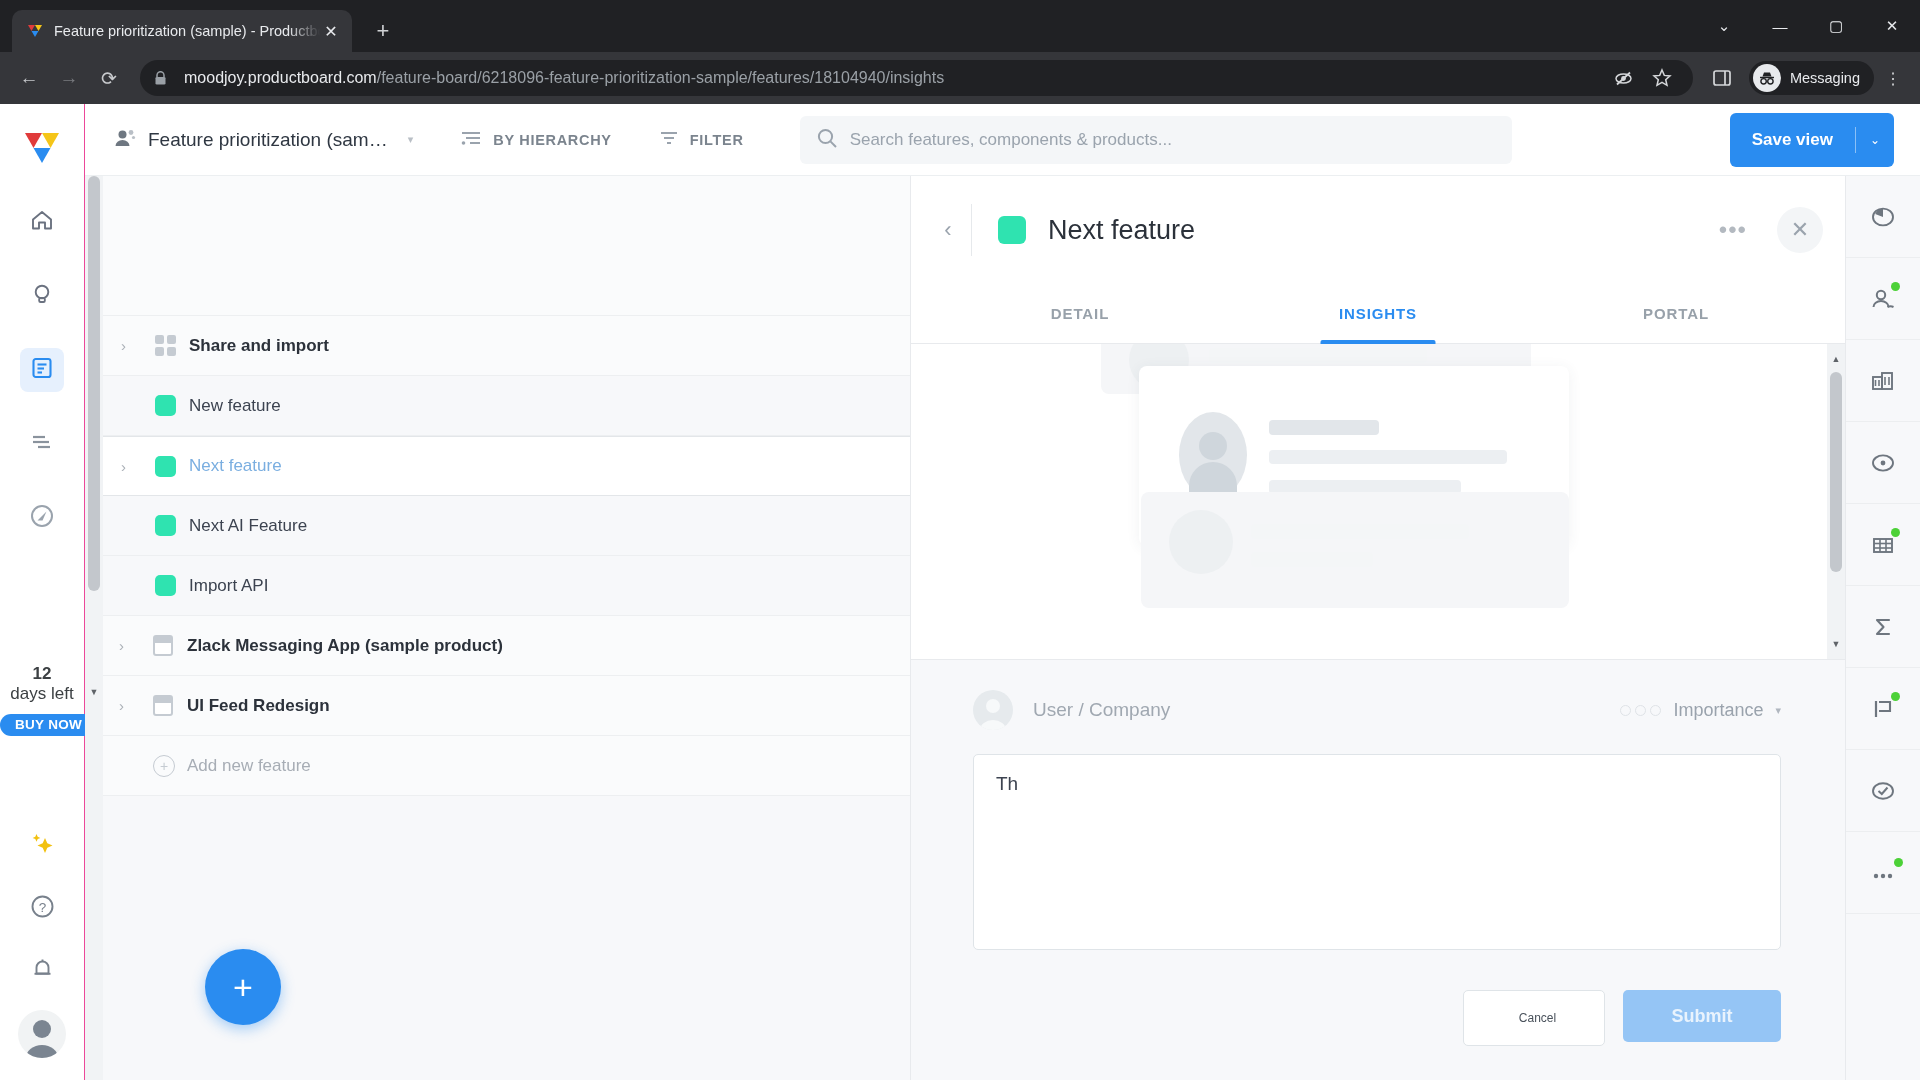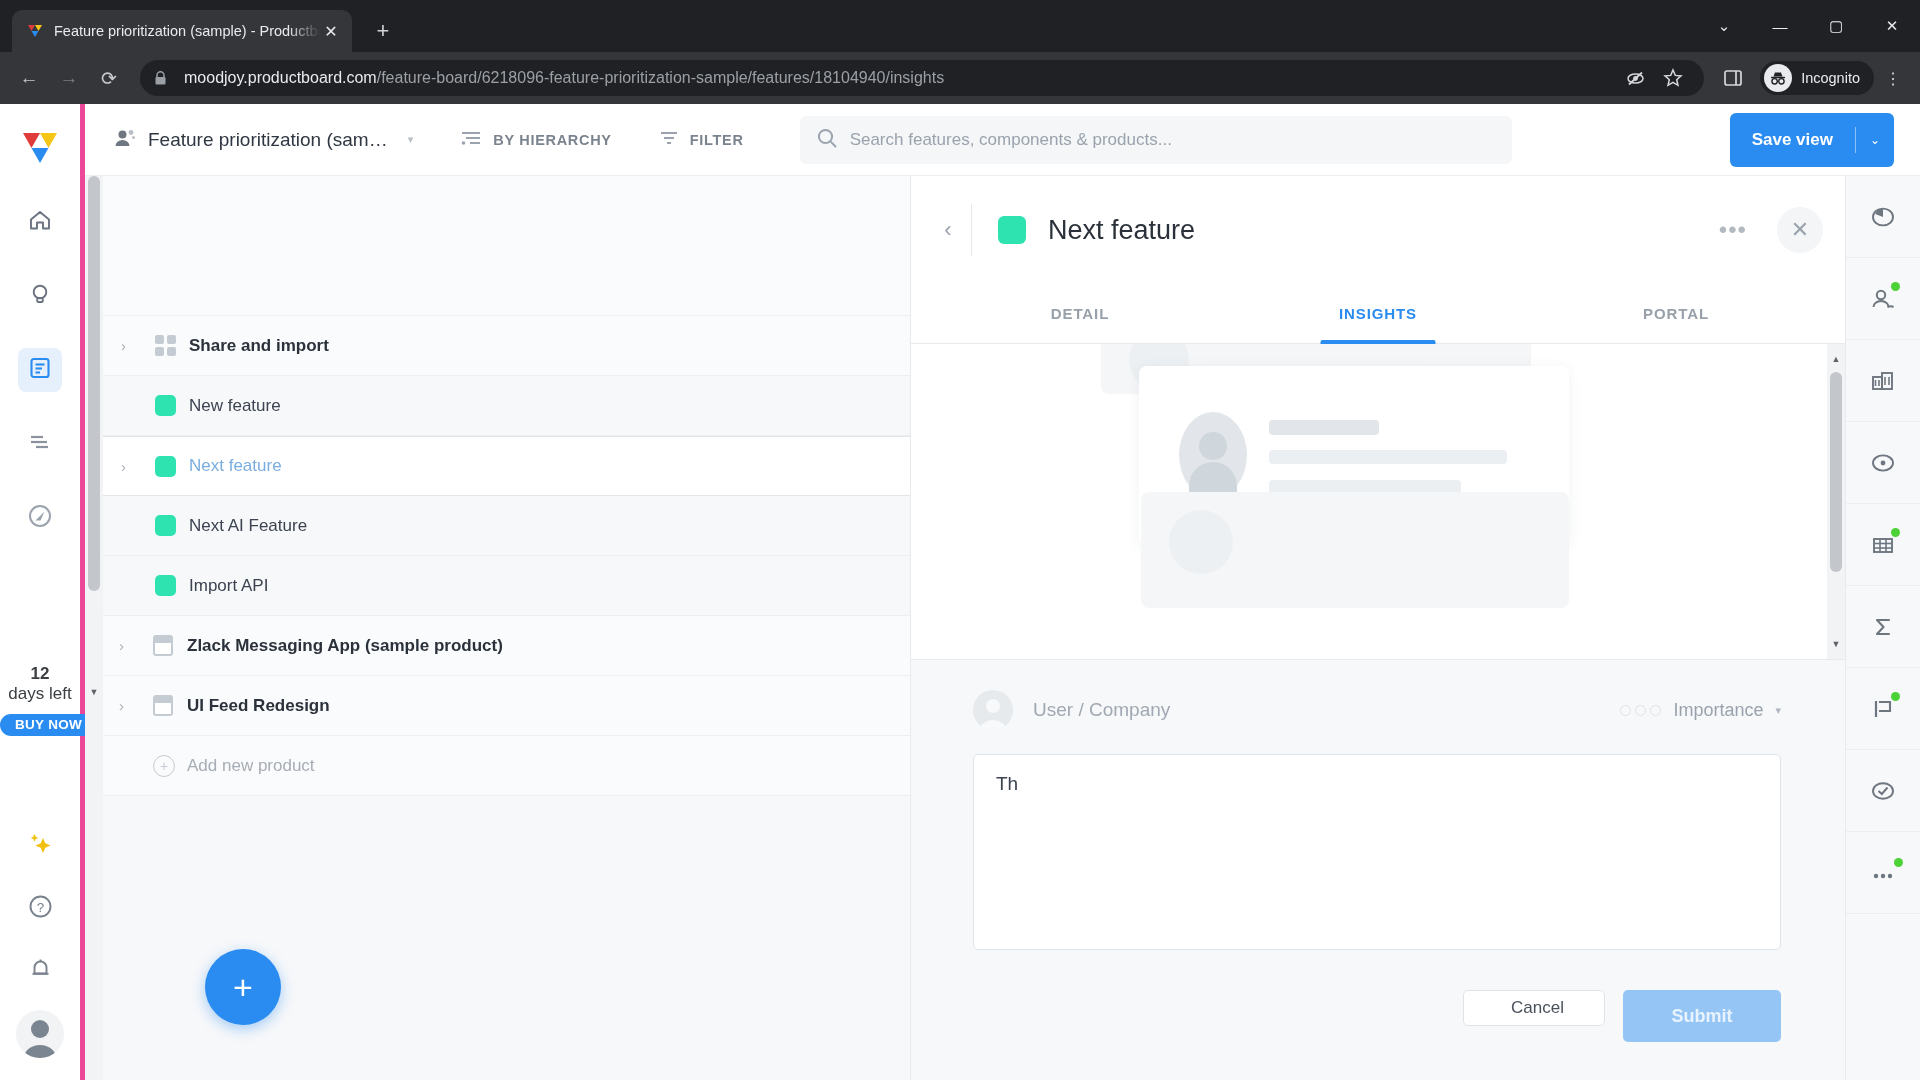--- a/index.html
+++ b/index.html
@@ -87,21 +87,21 @@
   
   .app {
     position:absolute; left:0; top:104px; width:1920px; height:976px;
     background:#fff; display:flex;
   }
 
   
   .rail {
     width: 85px; flex:0 0 85px; background:#fff; position:relative;
     display:flex; flex-direction:column; align-items:center;
-    border-right: 5px solid #ec4899;
+    border-right: 1px solid #ec4899;
   }
   .rail-logo { margin-top: 22px; width: 44px; height: 44px; }
   .rail-ico {
     width: 44px; height: 44px; margin-top: 30px; border-radius: 8px;
     display:flex; align-items:center; justify-content:center; color:#6b7280;
   }
   .rail-ico.active { background:#e6f0fd; color:#2a8cf0; }
   .trial { position:absolute; left:0; right:0; top: 560px; text-align:center; }
   .trial-days { font-size: 17px; font-weight: 700; color:#3c4043; line-height: 1.15; }
   .trial-lbl { font-size: 17px; color:#3c4043; line-height:1.2; }
@@ -232,22 +232,22 @@
   .imp-lbl { font-size: 18px; color:#9aa3ad; }
   .imp-caret { color:#b0b7bf; font-size: 11px; }
   .ta {
     margin-top: 24px; width: 100%; height: 196px; background:#fff;
     border: 1px solid #dfe4e8; border-radius: 5px; padding: 18px 22px;
     font-size: 19px; color:#3c4350; resize:none; outline:none;
     font-family:"Liberation Sans", sans-serif;
   }
   .form-btns { display:flex; justify-content:flex-end; gap: 18px; margin-top: 36px; }
   .btn-cancel {
-    width: 142px; height: 36px; background:#fff; border:1px solid #dfe4e8;
-    border-radius:5px; font-size: 17px; color:#49515b;
+    width: 142px; height: 56px; background:#fff; border:1px solid #dfe4e8;
+    border-radius:5px; font-size: 12px; color:#49515b;
     font-family:"Liberation Sans", sans-serif;
     padding-left:7px;
   }
   .btn-submit {
     width: 158px; height: 52px; background:#95c5f5; border:none;
     border-radius:5px; font-size: 18px; color:#e9f3fd; font-weight:700;
     font-family:"Liberation Sans", sans-serif;
   }
 
   
@@ -319,21 +319,21 @@
     </div>
     <div class="incognito-pill">
       <span class="incog-av">
         <svg width="20" height="20" viewBox="0 0 20 20">
             <path d="M5.5 8.5 L7 4.6 h6 l1.5 3.9 z" fill="#202124"></path>
             <rect x="3" y="8.8" width="14" height="1.4" fill="#202124"></rect>
             <circle cx="6.6" cy="13.3" r="2.7" fill="none" stroke="#202124" stroke-width="1.4"></circle>
             <circle cx="13.4" cy="13.3" r="2.7" fill="none" stroke="#202124" stroke-width="1.4"></circle>
           </svg>
       </span>
-      <span class="incog-label">Incognito</span>
+      <span class="incog-label">Messaging</span>
     </div>
     <div class="tb-ico">⋮</div>
   </div>
 
   <div class="app">
 
     <div class="rail">
       <div class="rail-logo">
         <svg width="44" height="44" viewBox="0 0 44 44">
           <path d="M5 7 L22 7 L13.5 22 Z" fill="#e03b3b"></path>
@@ -547,21 +547,21 @@
                   <span class="prod-ico"></span>
                 </span>
               <span class="row-label bold">UI Feed Redesign</span>
             </div>
 
             <div class="row alt" style="padding-left:16px">
               <span class="row-caret"></span>
               <span class="row-ico">
                   <span class="plus-ico">+</span>
                 </span>
-              <span class="row-label muted">Add new product</span>
+              <span class="row-label muted">Add new feature</span>
             </div>
           </div>
 
           <button class="fab">+</button>
         </div>
 
         <div class="panel">
 
           <div class="panel-hdr">
             <span class="pbackarrow">‹</span>

